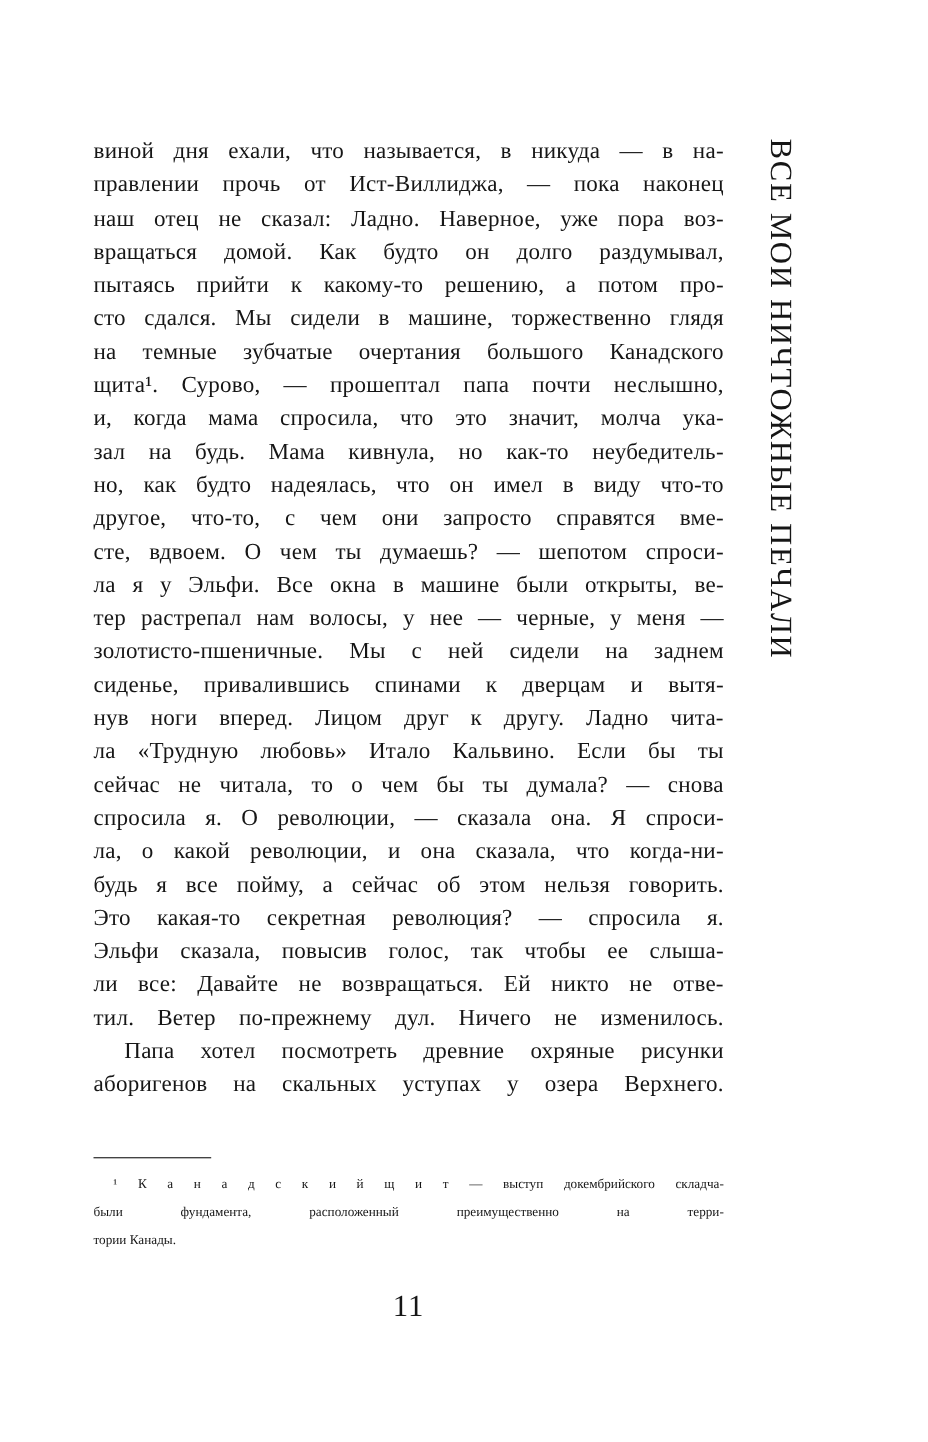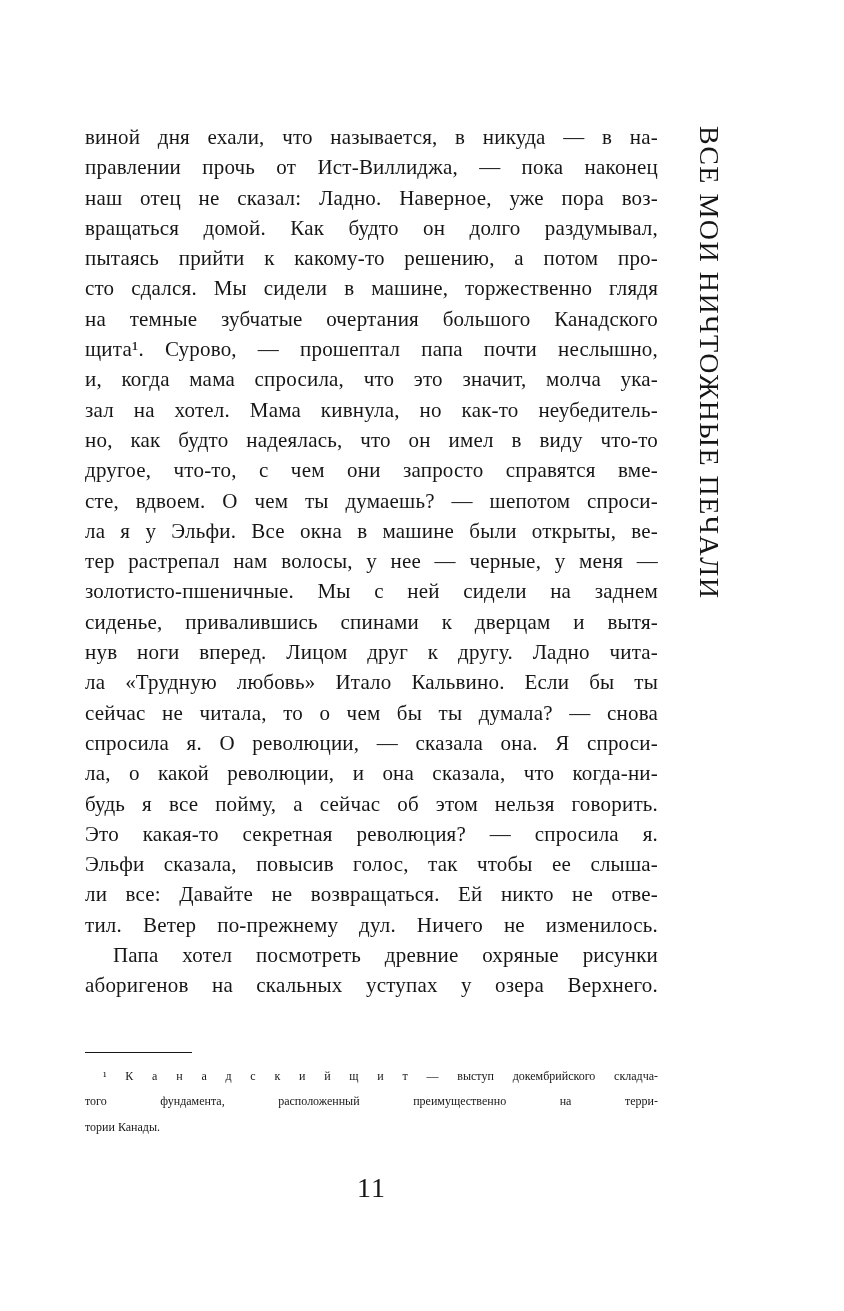--- a/index.html
+++ b/index.html
@@ -96,21 +96,21 @@
   <div class="textblock">
     <div class="line">виной дня ехали, что называется, в никуда — в на-</div>
     <div class="line">правлении прочь от Ист-Виллиджа, — пока наконец</div>
     <div class="line">наш отец не сказал: Ладно. Наверное, уже пора воз-</div>
     <div class="line">вращаться домой. Как будто он долго раздумывал,</div>
     <div class="line">пытаясь прийти к какому-то решению, а потом про-</div>
     <div class="line">сто сдался. Мы сидели в машине, торжественно глядя</div>
     <div class="line">на темные зубчатые очертания большого Канадского</div>
     <div class="line">щита¹. Сурово, — прошептал папа почти неслышно,</div>
     <div class="line">и, когда мама спросила, что это значит, молча ука-</div>
-    <div class="line">зал на хотел. Мама кивнула, но как-то неубедитель-</div>
+    <div class="line">зал на будь. Мама кивнула, но как-то неубедитель-</div>
     <div class="line">но, как будто надеялась, что он имел в виду что-то</div>
     <div class="line">другое, что-то, с чем они запросто справятся вме-</div>
     <div class="line">сте, вдвоем. О чем ты думаешь? — шепотом спроси-</div>
     <div class="line">ла я у Эльфи. Все окна в машине были открыты, ве-</div>
     <div class="line">тер растрепал нам волосы, у нее — черные, у меня —</div>
     <div class="line">золотисто-пшеничные. Мы с ней сидели на заднем</div>
     <div class="line">сиденье, привалившись спинами к дверцам и вытя-</div>
     <div class="line">нув ноги вперед. Лицом друг к другу. Ладно чита-</div>
     <div class="line">ла «Трудную любовь» Итало Кальвино. Если бы ты</div>
     <div class="line">сейчас не читала, то о чем бы ты думала? — снова</div>
@@ -122,19 +122,19 @@
     <div class="line">ли все: Давайте не возвращаться. Ей никто не отве-</div>
     <div class="line">тил. Ветер по-прежнему дул. Ничего не изменилось.</div>
     <div class="line indent">Папа хотел посмотреть древние охряные рисунки</div>
     <div class="line">аборигенов на скальных уступах у озера Верхнего.</div>
   </div>
 
   <div class="footnote-rule"></div>
 
   <div class="footnote">
     <div class="fline indent">¹ К а н а д с к и й  щ и т — выступ докембрийского складча-</div>
-    <div class="fline">того фундамента, расположенный преимущественно на терри-</div>
+    <div class="fline">были фундамента, расположенный преимущественно на терри-</div>
     <div class="fline flush-left">тории Канады.</div>
   </div>
 
   <div class="page-number">11</div>
 
 </div>
 
 </body></html>

